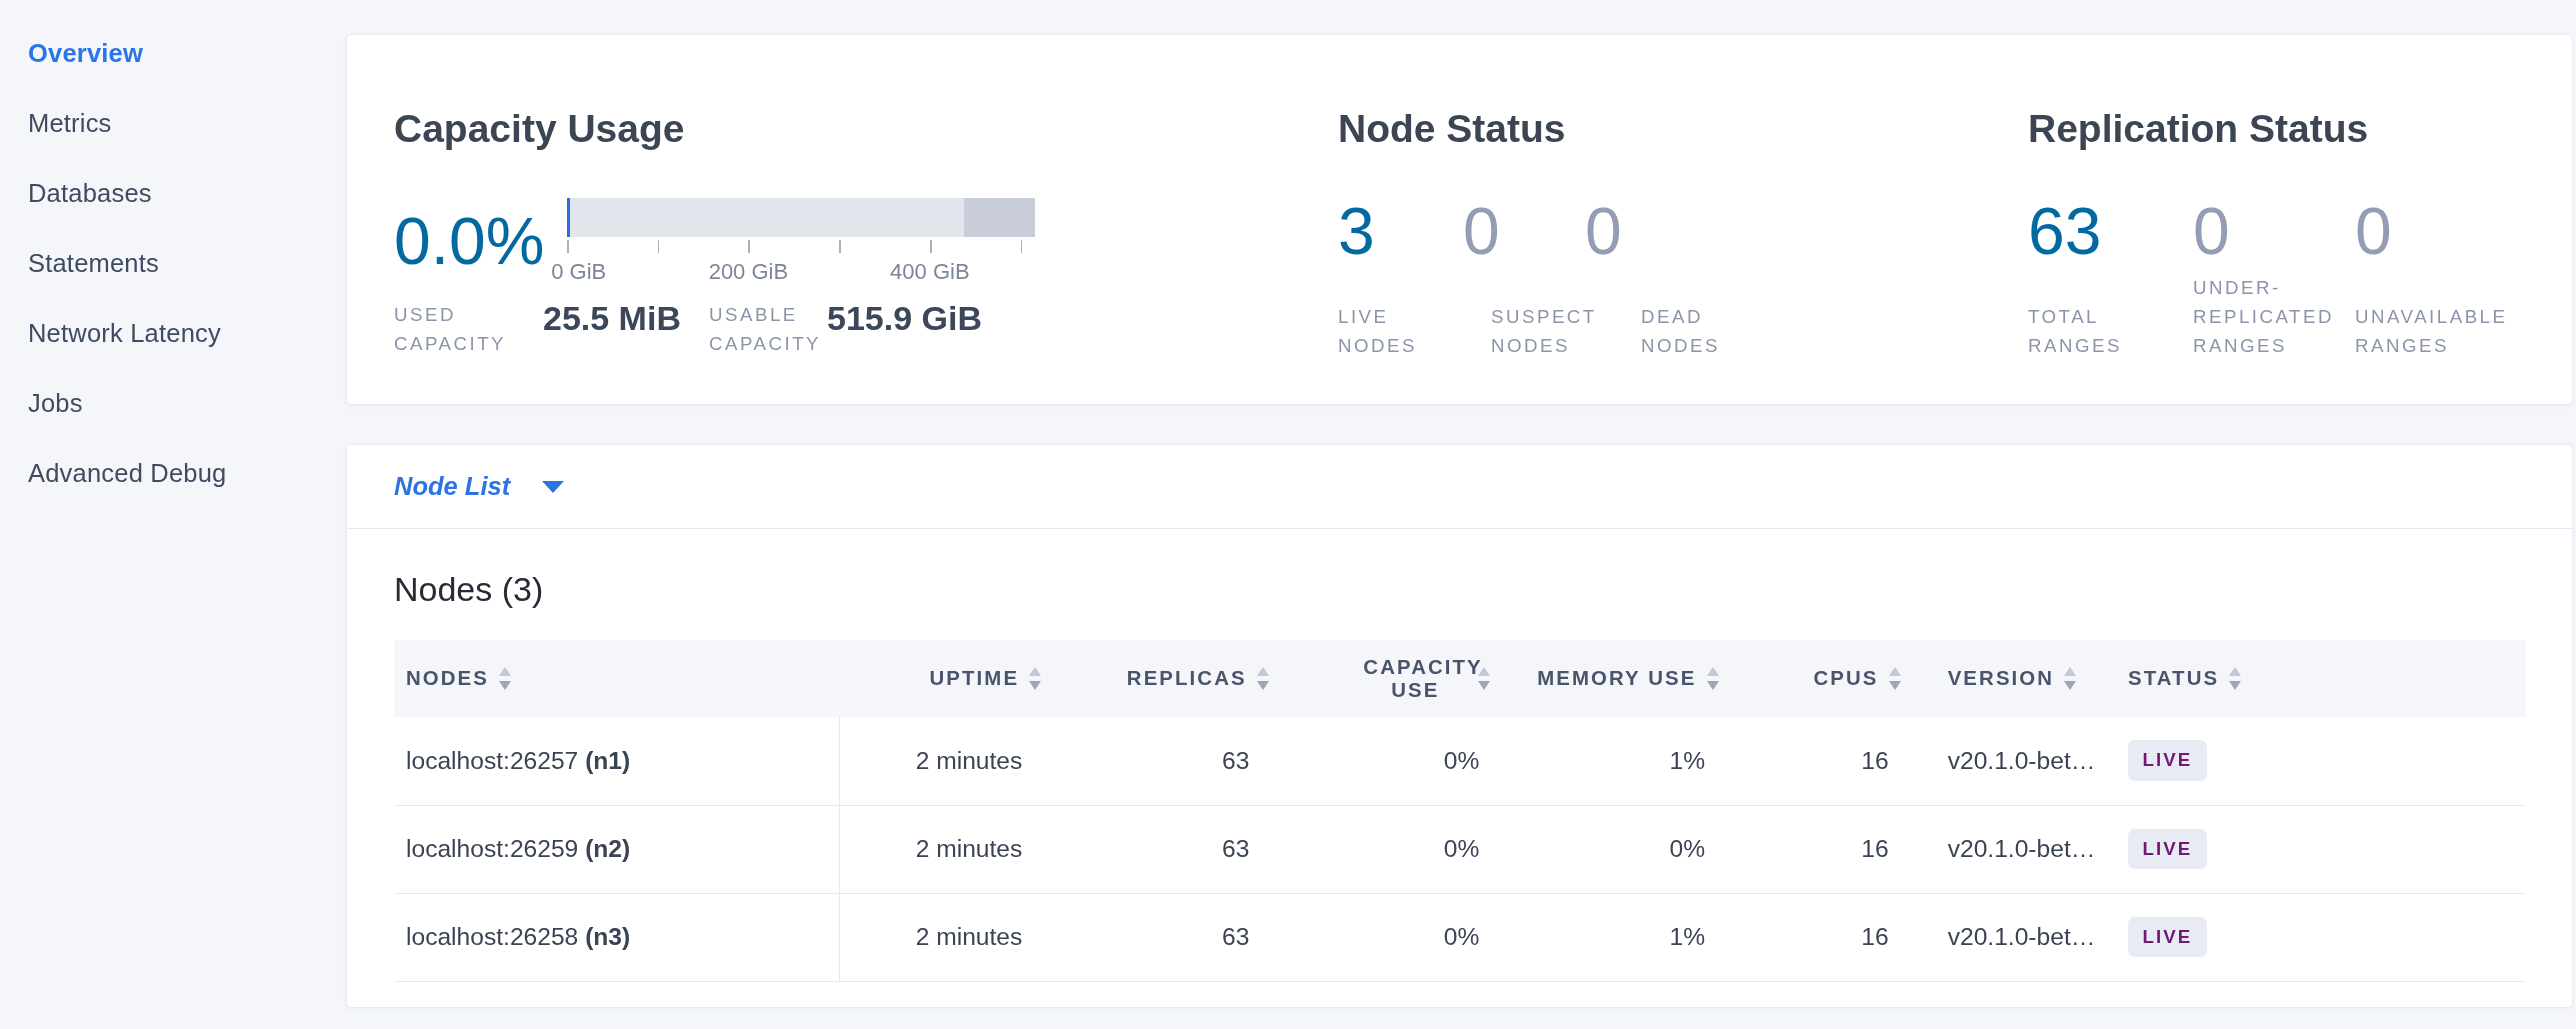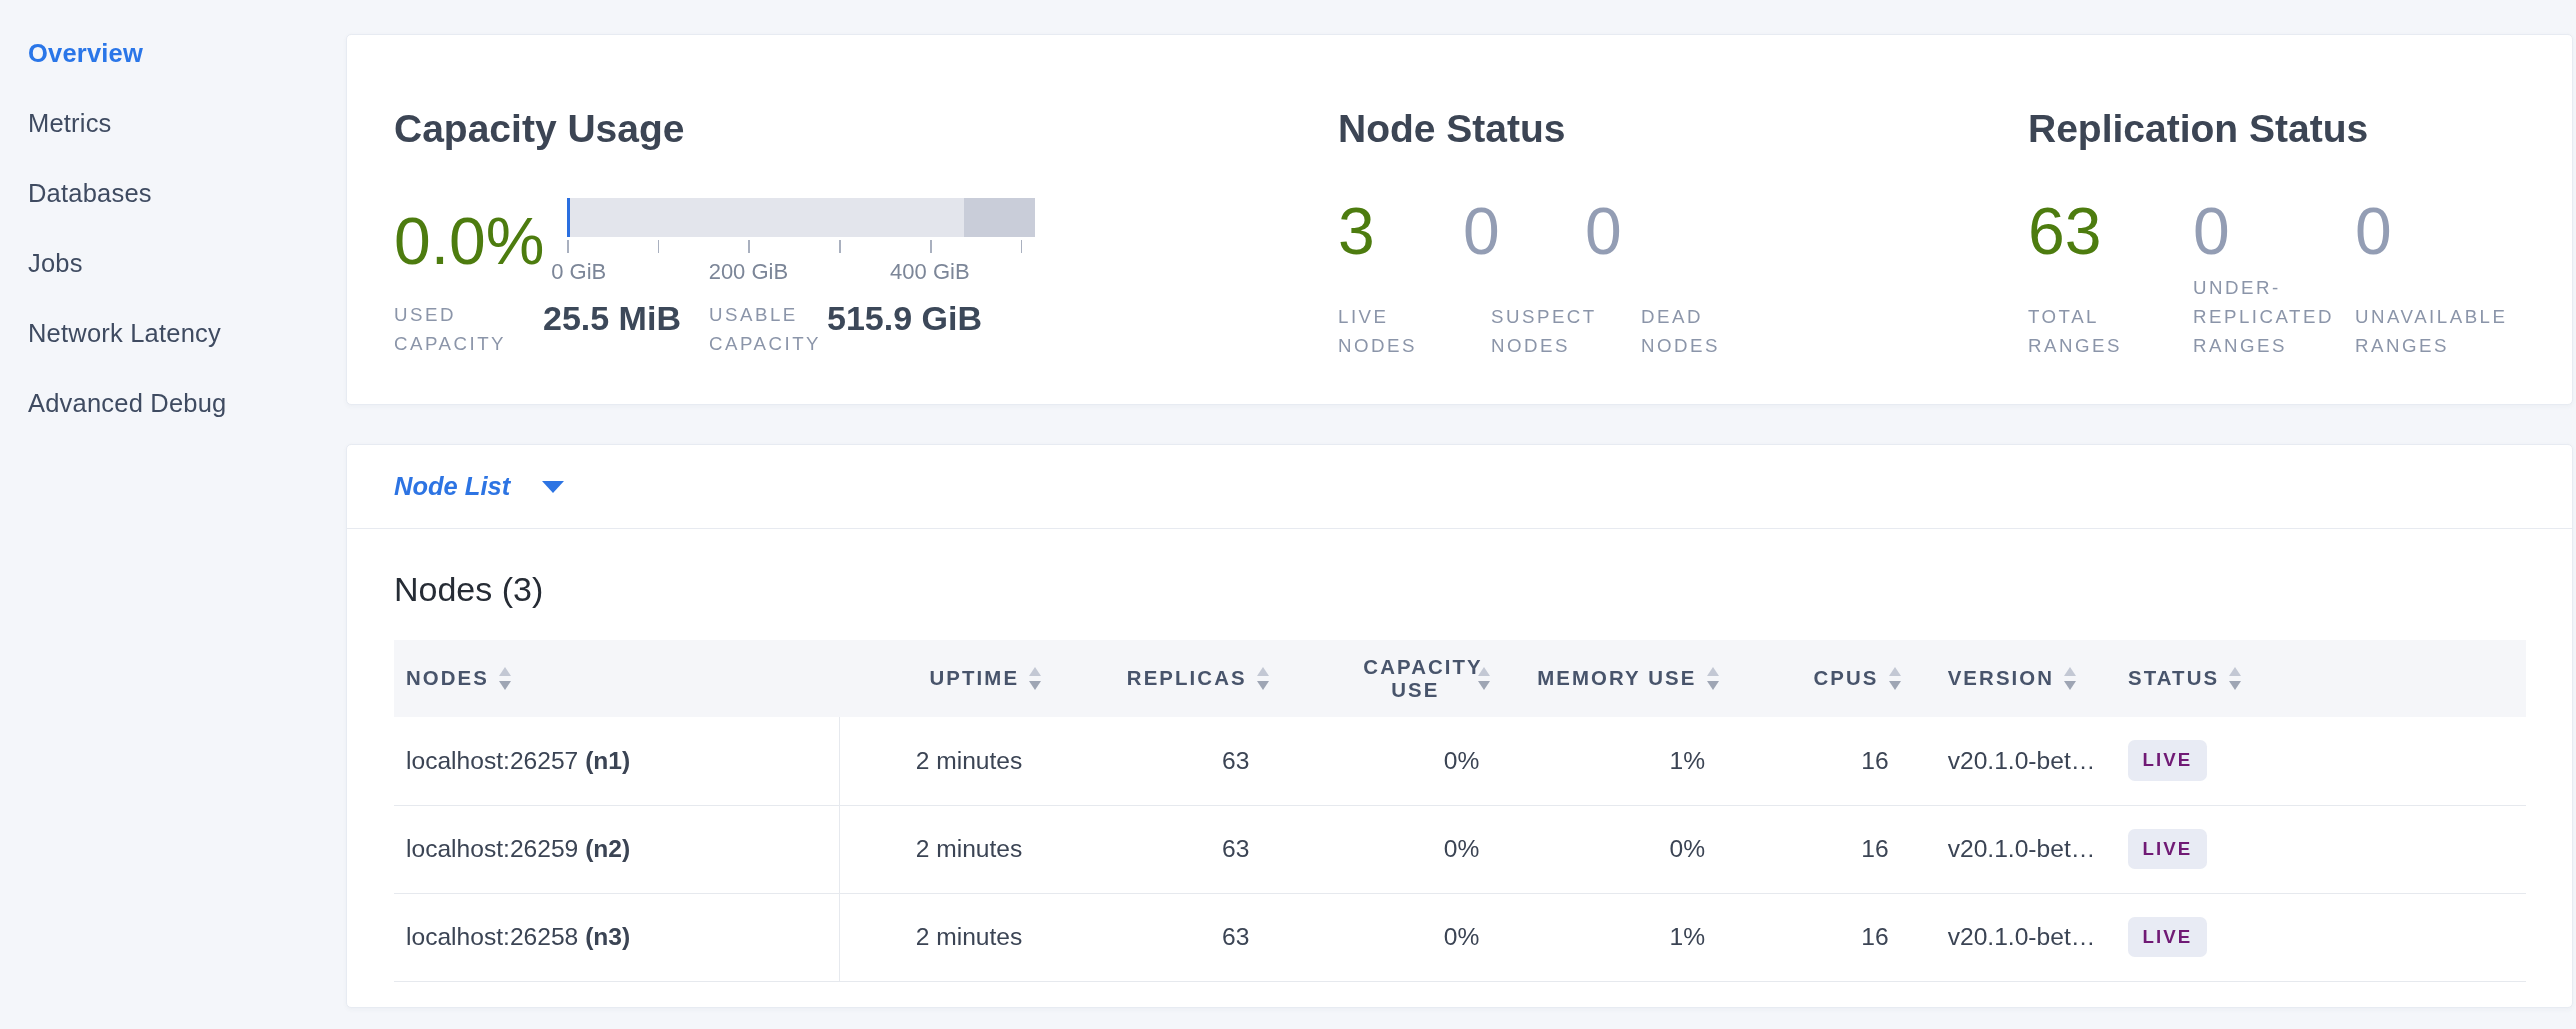--- a/index.html
+++ b/index.html
@@ -30,21 +30,21 @@
   
   .summary-card { height:371px; display:flex; padding:0 47px; }
   .summary-section { display:flex; flex-direction:column; height:100%; }
   .sec-capacity    { width:944px; }
   .sec-nodestatus  { width:690px;  }
   .sec-replication { flex:1; }
   .sec-title { margin-top:73px; font-size:39px; line-height:42px; font-weight:700; color:#3c4554; }
   .sec-stats { margin-top:48px; display:flex; align-items:center; }
   .sec-labels { margin-top:auto; margin-bottom:44px; }
 
-  .big-num { font-size:66px; line-height:66px; font-weight:500; color:#4d7c0f; }
+  .big-num { font-size:66px; line-height:66px; font-weight:500; color:#0369a1; }
   .big-num.dim { color:#939db4; }
   .pct { width:149px; flex:0 0 149px; }
 
   .stat-grid-nodes  { display:grid; grid-template-columns:125px 122px auto; }
   .stat-grid-repl   { display:grid; grid-template-columns:165px 162px auto; }
   .labels-grid { align-items:end; }
   .cap-label {
     font-size:18.7px; line-height:29px; letter-spacing:2.5px;
     color:#8b95a9; font-weight:500; text-transform:uppercase;
   }
@@ -133,22 +133,23 @@
     padding:11px 14.4px; border-radius:6.8px; line-height:18.7px;
   }
 </style>
 </head>
 <body>
 
 <nav class="sidebar">
   <div class="side-item active">Overview</div>
   <div class="side-item">Metrics</div>
   <div class="side-item">Databases</div>
+  <div class="side-item">Statements</div>
+  <div class="side-item">Network Latency</div>
   <div class="side-item">Jobs</div>
-  <div class="side-item">Network Latency</div>
   <div class="side-item">Advanced Debug</div>
 </nav>
 
 <main class="main">
 
   <section class="card summary-card">
 
     <div class="summary-section sec-capacity">
       <div class="sec-title">Capacity Usage</div>
       <div class="sec-stats">

